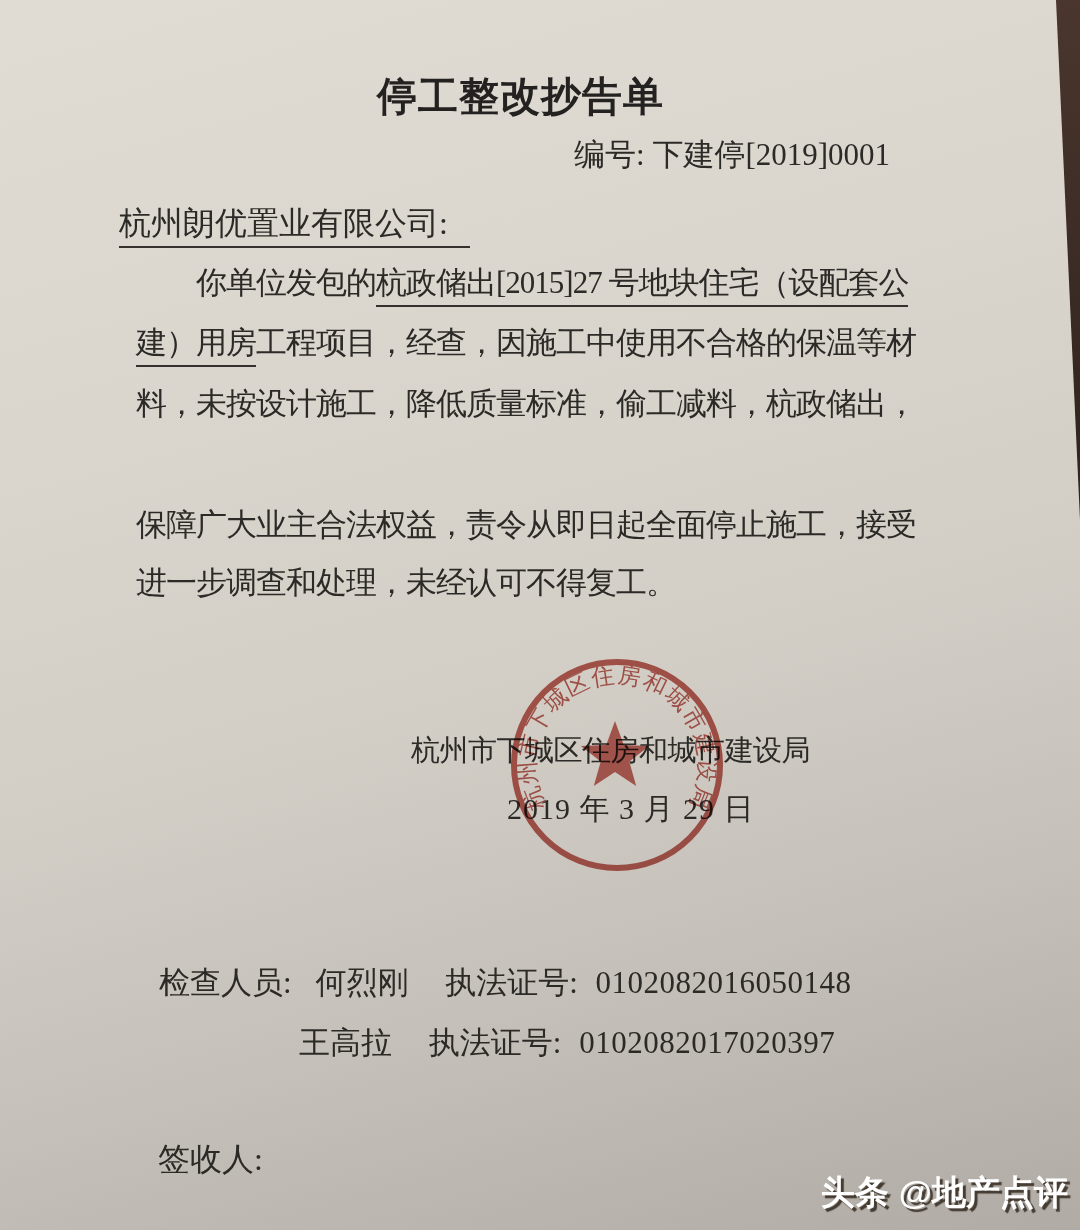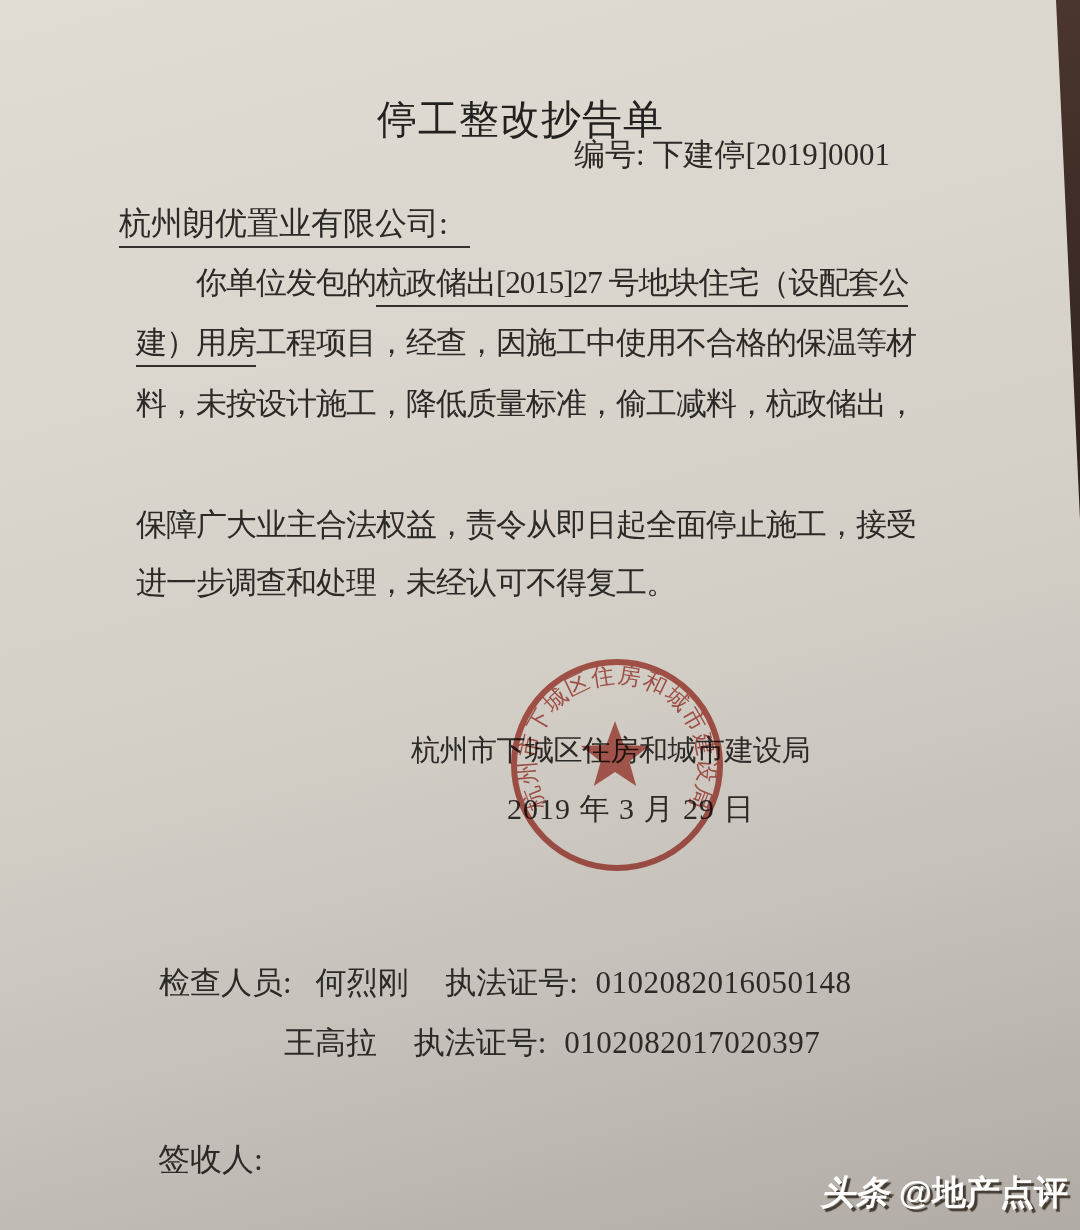--- a/index.html
+++ b/index.html
@@ -13,52 +13,52 @@
     color:#2c2a27;
   }
   
   .corner-wedge {
     position:absolute; left:1056px; top:0; width:24px; height:520px;
     clip-path:polygon(0 0, 100% 0, 100% 100%);
     background:linear-gradient(to bottom, #4a362e 0%, #3a2b24 55%, #2f231d 100%);
   }
   .abs { position:absolute; white-space:nowrap; }
   .title {
-    left:377px; top:92px;
-    font-size:40px; font-weight:normal; letter-spacing:1px; color:#242220;
+    left:377px; top:69px;
+    font-size:40px; font-weight:bold; letter-spacing:1px; color:#242220;
   }
   .doc-number { left:574px; top:134px; font-size:31px; }
   .addressee  { left:119px; top:202px; font-size:32px; }
   .addressee .u { padding-right:22px; }
   .u { border-bottom:2px solid #35322e; padding-bottom:5px; }
   .body-line {
     left:136px; font-size:31px; letter-spacing:-1px; 
   }
   .indent { padding-left:60px; }
   .issuer { left:411px; top:731px; font-size:29px; letter-spacing:-0.5px; }
   .issue-date { left:507px; top:789px; font-size:30px; letter-spacing:1px; }
   .seal {
     position:absolute; left:480px; top:628px; width:280px; height:280px;
     mix-blend-mode:multiply; opacity:0.85;
   }
   .inspector-row { font-size:31px; }
   .row-a { left:119px; top:962px;margin-left:40px; }
-  .row-b { left:284px; top:1022px; }
+  .row-b { left:299px; top:1022px; }
   .insp-name  { margin-left:16px; }
   .cert-label { margin-left:29px; }
   .cert-no    { margin-left:10px; letter-spacing:0.5px; }
   .row-b .insp-name { margin-left:0; }
   .signee { left:130px; top:1138px; font-size:32px;margin-left:28px; }
   .watermark {
     right:12px; top:1170px;
     font-family:"Liberation Sans","DejaVu Sans",sans-serif;
     font-weight:bold; font-size:34px; color:#ffffff;
     text-shadow:3px 3px 1px rgba(55,45,35,0.9);
   }
-  .watermark .brand { font-weight:900; margin-right:10px;font-style:italic; }
+  .watermark .brand { font-weight:900; margin-right:10px; }
 </style>
 </head>
 <body>
 
 <div class="photo">
 
   <div class="corner-wedge"></div>
 
   <div class="abs title">停工整改抄告单</div>
 

